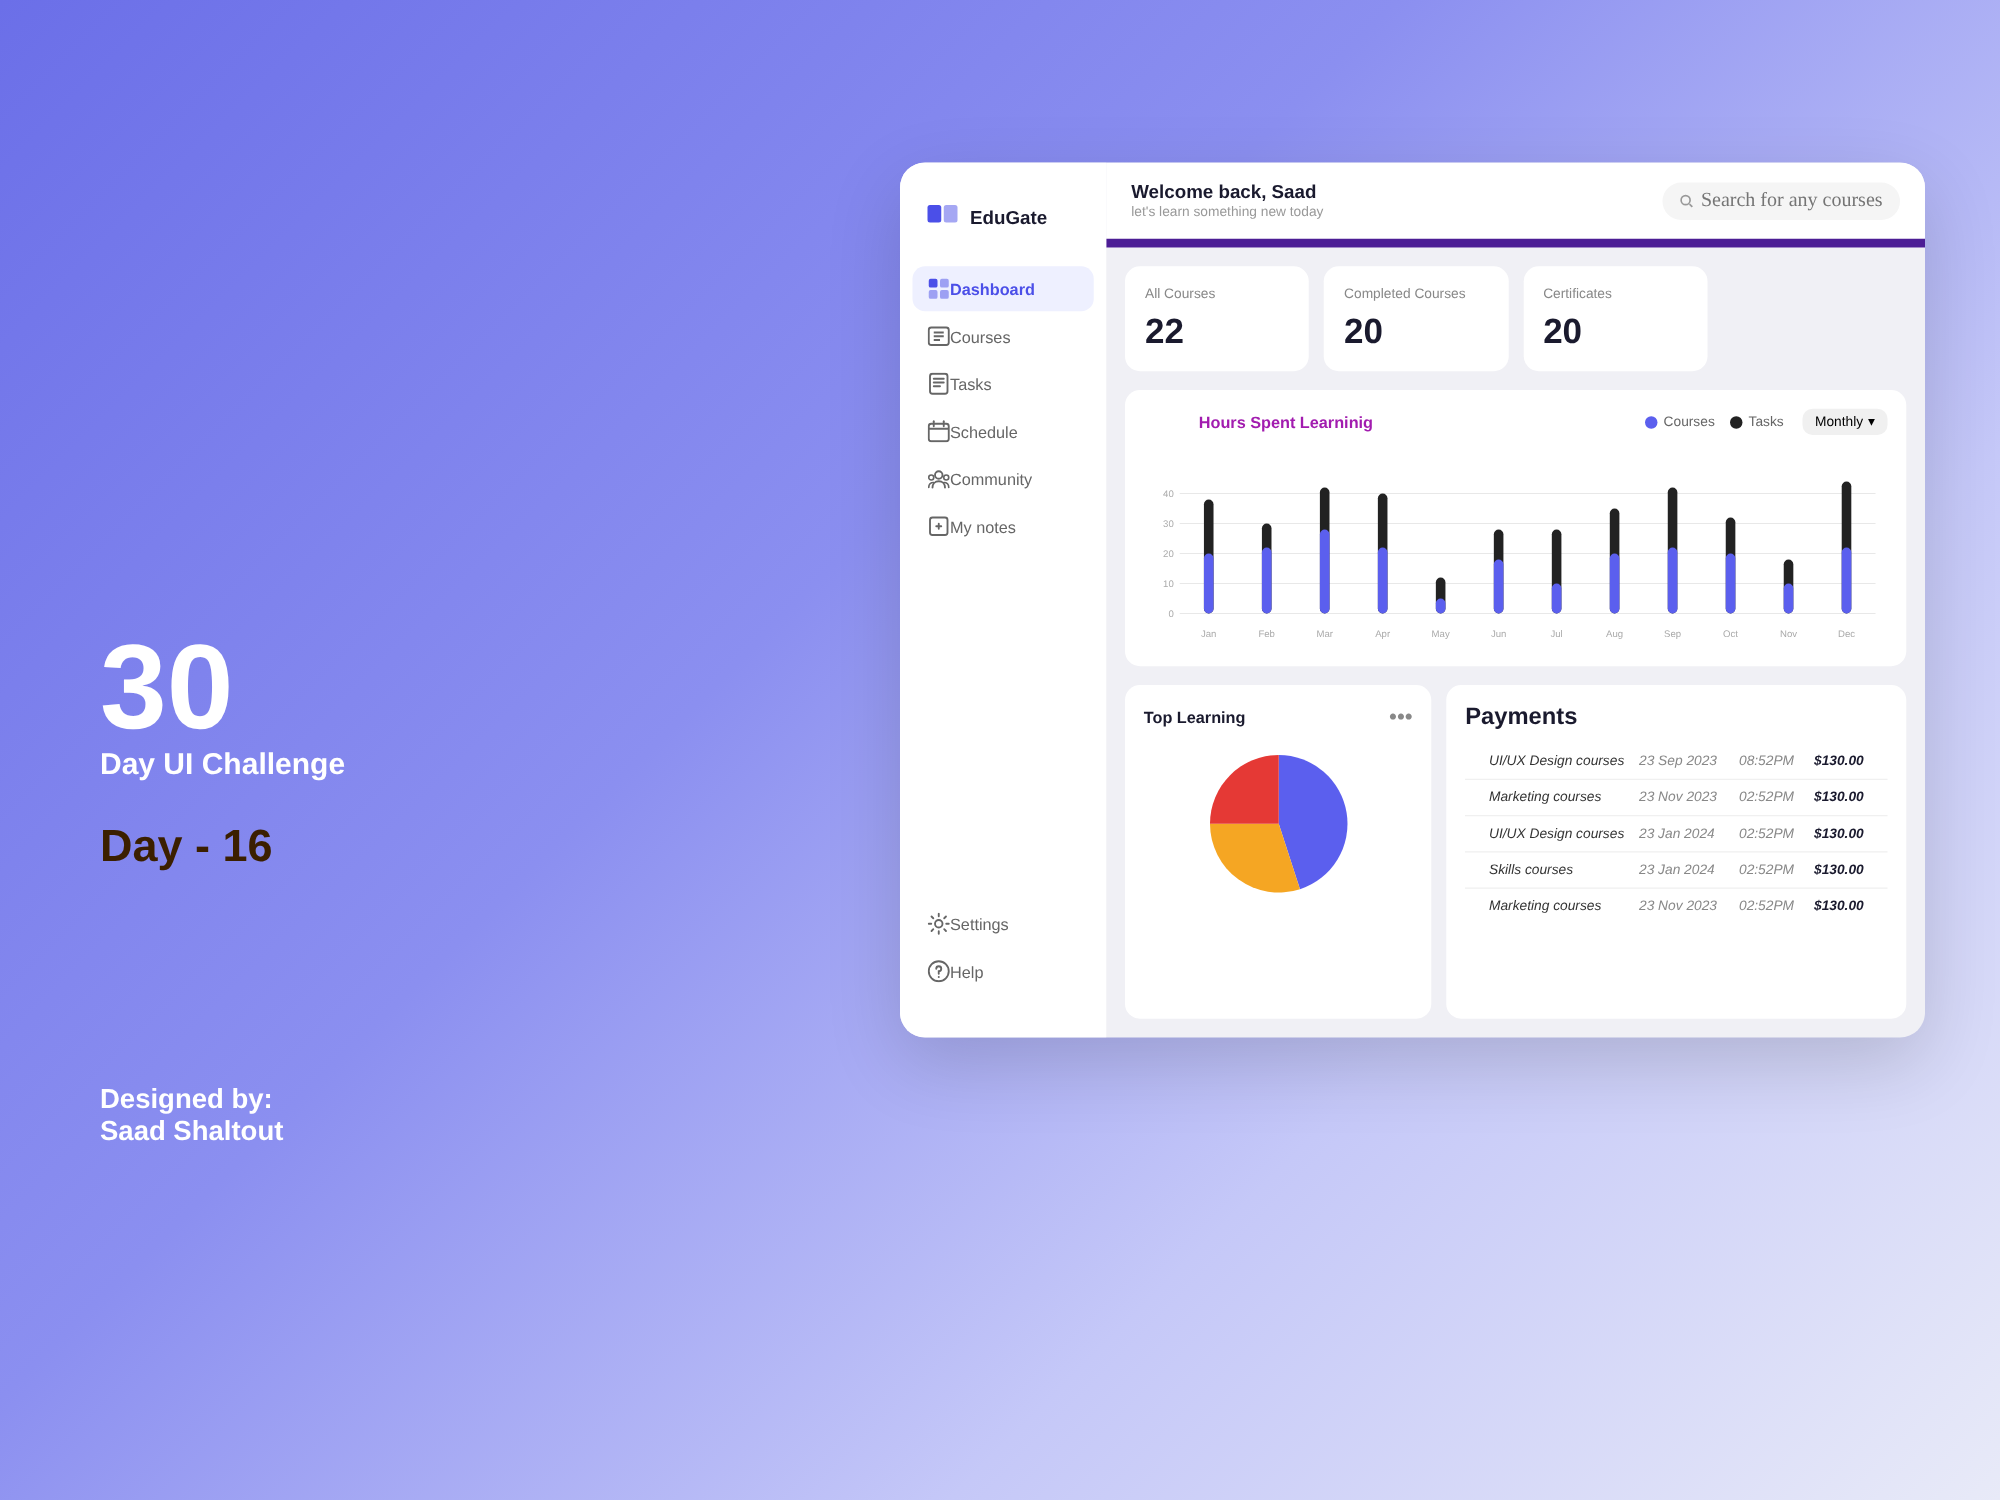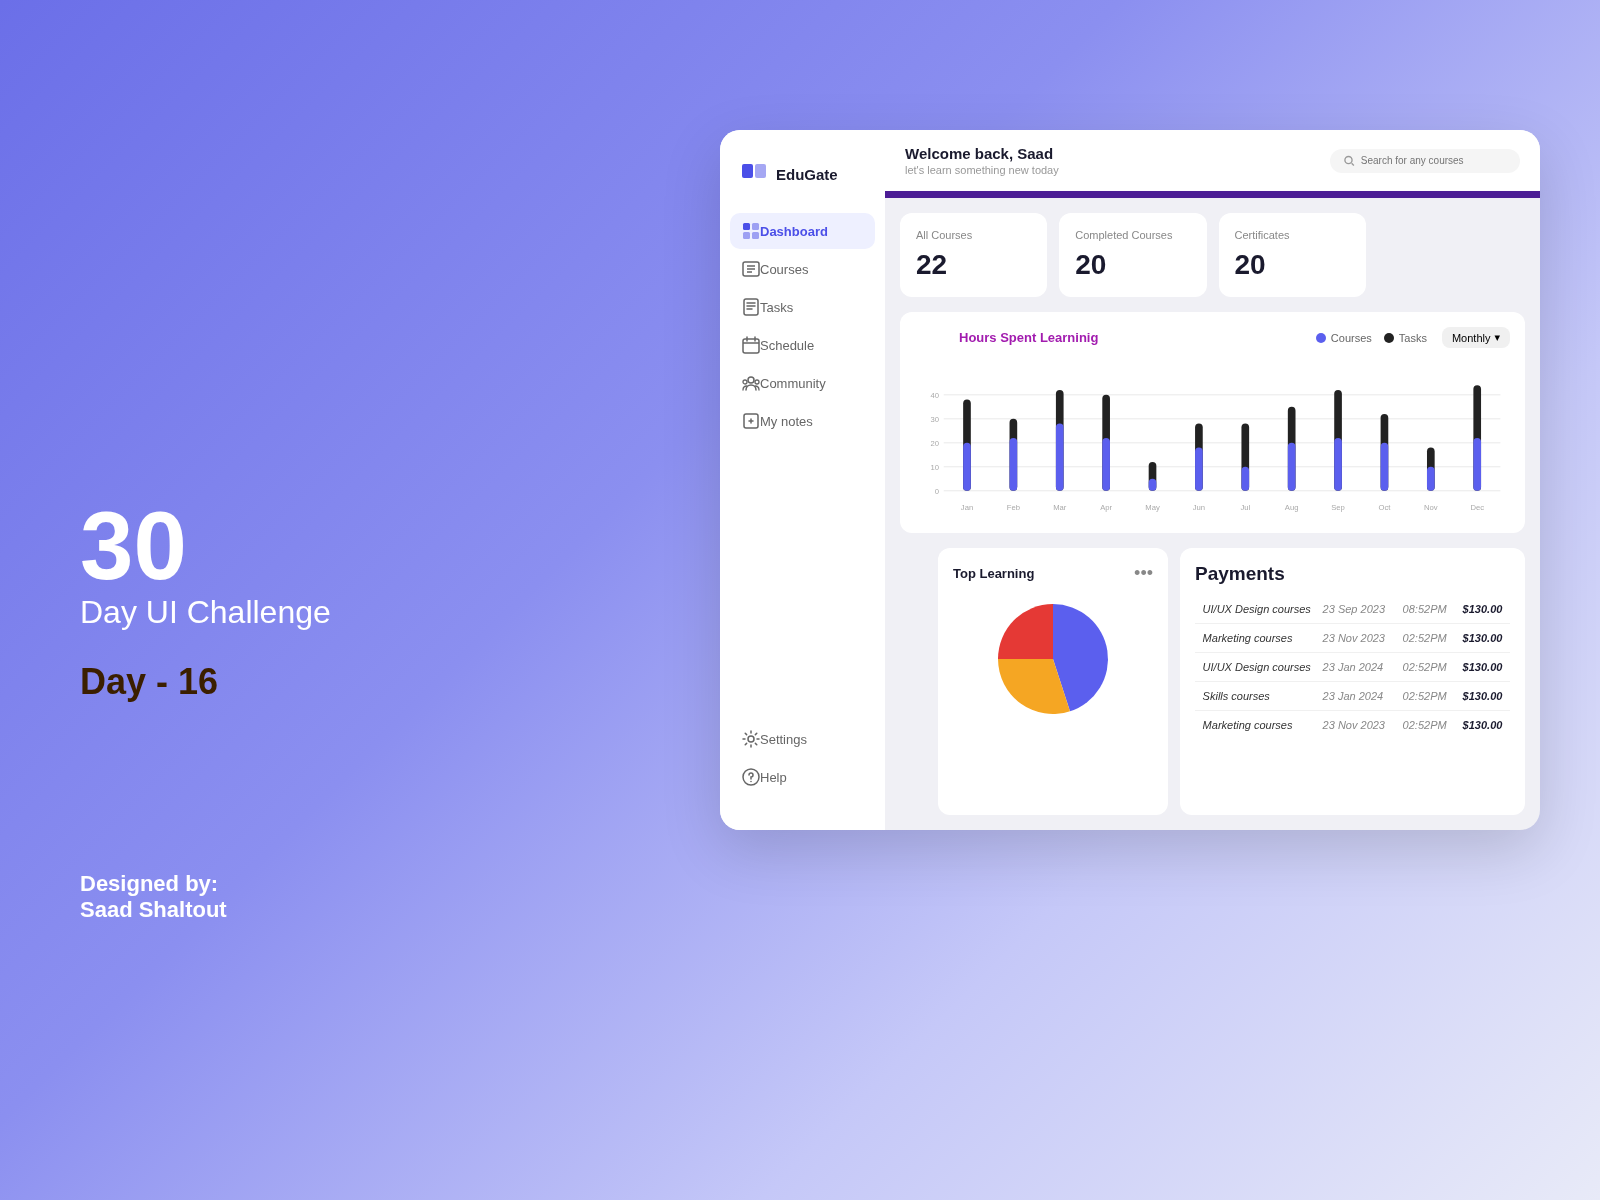--- a/index.html
+++ b/index.html
@@ -21,22 +21,22 @@
       top: 50%;
       transform: translateY(-50%);
       color: white;
     }
     .left-panel .big-number {
       font-size: 96px;
       font-weight: 800;
       line-height: 1;
     }
     .left-panel .challenge-text {
-      font-size: 32px;
-      font-weight: 400;
+      font-size: 24px;
+      font-weight: 700;
       margin-bottom: 30px;
       text-align: right;
     }
     .left-panel .day-text {
       font-size: 36px;
       font-weight: 700;
       color: #3B1F00;
     }
     .left-panel .designed-by {
       position: absolute;
@@ -156,24 +156,25 @@
       align-items: center;
       background: #f5f5f5;
       border-radius: 20px;
       padding: 6px 14px;
       gap: 6px;
       width: 190px;
     }
     .search-bar input {
       border: none;
       background: transparent;
-      font-size: 10px;
+      font-size: 16px;
       color: #999;
       outline: none;
       width: 100%;
+      font-family: Liberation Serif, serif;
     }
 
     
     .content-area {
       flex: 1;
       padding: 15px;
       overflow-y: auto;
       display: flex;
       flex-direction: column;
       gap: 15px;
@@ -262,21 +263,20 @@
       width: 100%;
       height: 100%;
     }
 
     
     .bottom-row {
       display: grid;
       grid-template-columns: 1fr 1.5fr;
       gap: 12px;
       flex: 1;
-      margin-left: 38px;
     }
 
     
     .pie-card {
       background: white;
       border-radius: 12px;
       padding: 15px;
     }
     .pie-card-header {
       display: flex;

